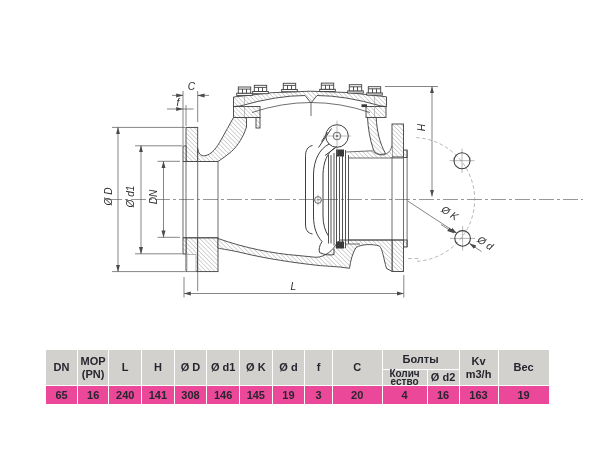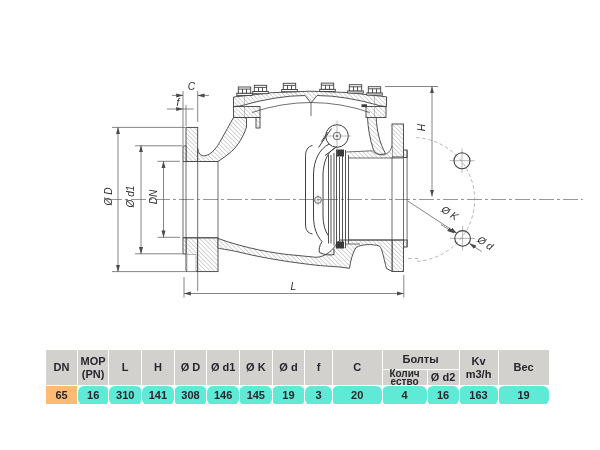--- a/index.html
+++ b/index.html
@@ -5,22 +5,22 @@
   html,body{margin:0;padding:0;background:#ffffff;}
   #page{position:relative;width:600px;height:450px;background:#ffffff;overflow:hidden;
         font-family:"Liberation Sans", sans-serif;}
   #draw{position:absolute;left:0;top:0;}
   table.spec{position:absolute;left:45px;top:349px;border-collapse:collapse;
      font-family:"Liberation Sans", sans-serif;font-size:11px;font-weight:bold;color:#26262e;
      table-layout:fixed;}
   table.spec td{border:1.5px solid #ffffff;padding:0;text-align:center;vertical-align:middle;
      line-height:1.1;}
   td.h{background:#d3d1ce;}
-  td.g{background:#fdba74;}
-  td.b{background:#5eead4;border-radius:6px;}
+  td.g{background:#ec4899;}
+  td.b{background:#ec4899;}
 </style>
 </head>
 <body>
 <div id="page">
 <svg id="draw" width="600" height="450" viewBox="0 0 600 450">
 <defs>
   <pattern id="hat" width="3.1" height="3.1" patternUnits="userSpaceOnUse" patternTransform="rotate(-45)">
     <rect width="3.1" height="3.1" fill="white"></rect>
     <line x1="0" y1="0" x2="0" y2="3.1" stroke="#767676" stroke-width="0.62"></line>
   </pattern>
@@ -262,21 +262,21 @@
     <td class="h" rowspan="2">Kv<br>m3/h</td>
     <td class="h" rowspan="2">Вес</td>
   </tr>
   <tr style="height:16px">
     <td class="h" style="font-size:10px;line-height:7.5px">Колич<br>ество</td>
     <td class="h">Ø d2</td>
   </tr>
   <tr style="height:19px">
     <td class="g">65</td>
     <td class="b">16</td>
-    <td class="b">310</td>
+    <td class="b">240</td>
     <td class="b">141</td>
     <td class="b">308</td>
     <td class="b">146</td>
     <td class="b">145</td>
     <td class="b">19</td>
     <td class="b">3</td>
     <td class="b">20</td>
     <td class="b">4</td>
     <td class="b">16</td>
     <td class="b">163</td>

